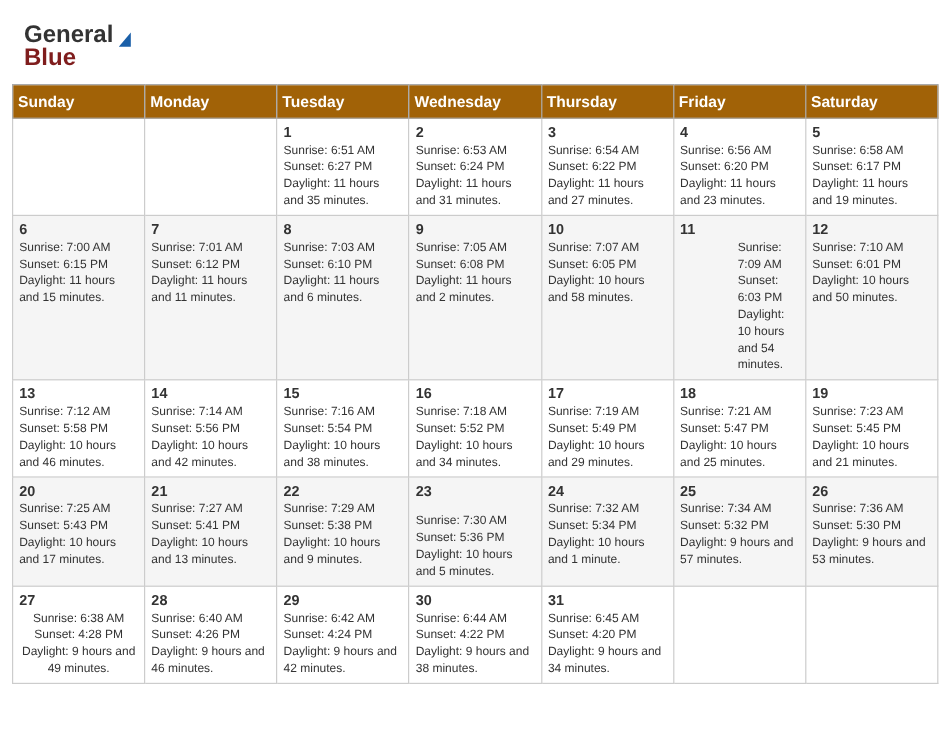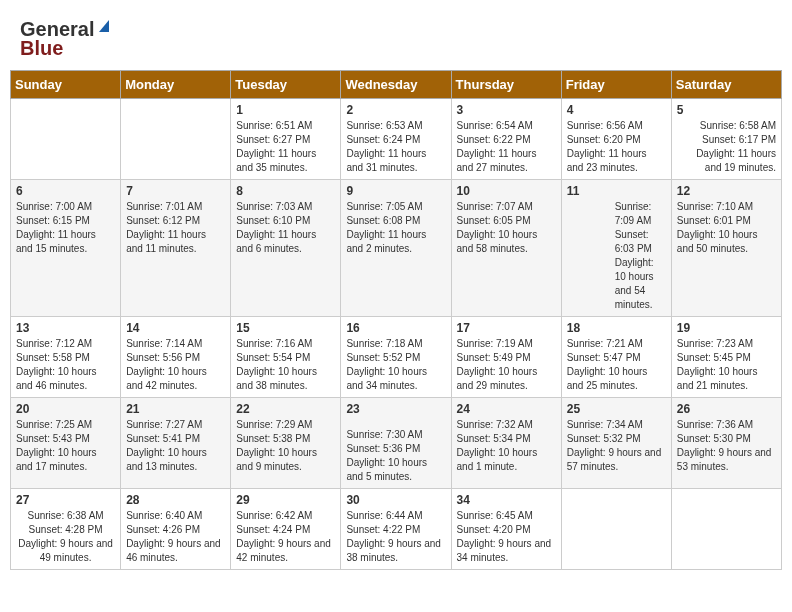--- a/index.html
+++ b/index.html
@@ -73,21 +73,21 @@
     .day-info {
       font-size: 10px;
       color: #333;
       line-height: 1.4;
     }
     .empty-cell {
       background: #fff !important;
     }
     .logo-wrapper {
       display: flex;
-      align-items: flex-start;
+      align-items: flex-end;
       gap: 0;
     }
   </style>
 </head>
 <body>
 
 <div class="header">
   <div class="logo">
     <div class="logo-wrapper">
       <span style="font-size:20px;font-weight:bold;color:#333;">General</span>
@@ -134,21 +134,21 @@
 Daylight: 11 hours and 27 minutes.</div>
         </td>
         <td>
           <span class="day-number">4</span>
           <div class="day-info" style="white-space: pre-line;">Sunrise: 6:56 AM
 Sunset: 6:20 PM
 Daylight: 11 hours and 23 minutes.</div>
         </td>
         <td>
           <span class="day-number">5</span>
-          <div class="day-info" style="white-space: pre-line; text-align: right;">Sunrise: 6:58 AM
+          <div class="day-info" style="white-space: pre-line;">Sunrise: 6:58 AM
 Sunset: 6:17 PM
 Daylight: 11 hours and 19 minutes.</div>
         </td>
       </tr>
       <tr>
         <td>
           <span class="day-number">6</span>
           <div class="day-info" style="white-space: pre-line;">Sunrise: 7:00 AM
 Sunset: 6:15 PM
 Daylight: 11 hours and 15 minutes.</div>
@@ -297,21 +297,21 @@
 Sunset: 4:24 PM
 Daylight: 9 hours and 42 minutes.</div>
         </td>
         <td>
           <span class="day-number">30</span>
           <div class="day-info" style="white-space: pre-line;">Sunrise: 6:44 AM
 Sunset: 4:22 PM
 Daylight: 9 hours and 38 minutes.</div>
         </td>
         <td>
-          <span class="day-number">34</span>
+          <span class="day-number">31</span>
           <div class="day-info" style="white-space: pre-line;">Sunrise: 6:45 AM
 Sunset: 4:20 PM
 Daylight: 9 hours and 34 minutes.</div>
         </td>
         <td class="empty-cell"></td>
         <td class="empty-cell"></td>
       </tr>
     </tbody>
 </table>
 

